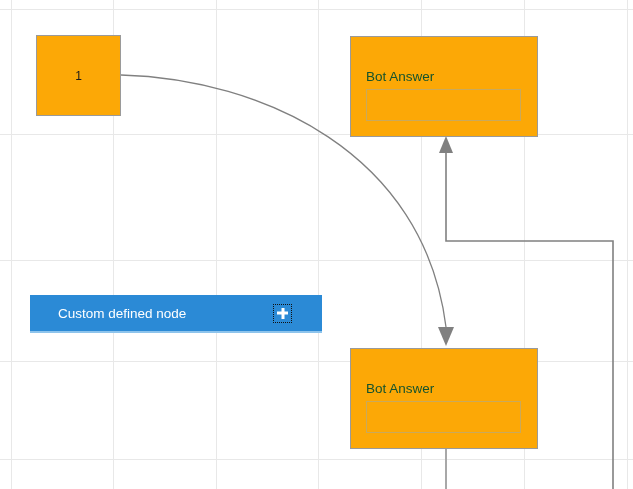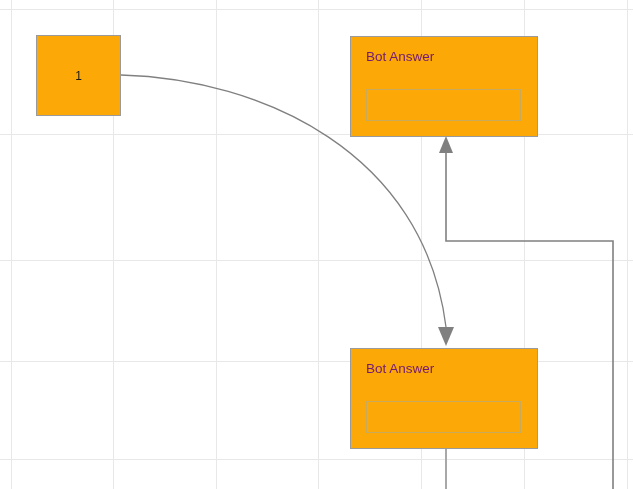--- a/index.html
+++ b/index.html
@@ -58,23 +58,23 @@
   .node-num {
     display: flex;
     align-items: center;
     justify-content: center;
     font-size: 12px;
     color: #1a1a1a;
   }
   .node-title {
     position: absolute;
     left: 15px;
-    top: 12px;
+    top: 32px;
     font-size: 13.5px;
-    color: #701a75;
+    color: #14532d;
     white-space: nowrap;
   }
   .node-slot {
     position: absolute;
     left: 15px;
     right: 16px;
     top: 52px;
     height: 32px;
     box-sizing: border-box;
     border: 1px solid #c9a95c;
@@ -169,14 +169,18 @@
   <div class="node" style="left:350px; top:36px; width:188px; height:101px;">
     <div class="node-title">Bot Answer</div>
     <div class="node-slot"></div>
   </div>
 
   <div class="node" style="left:350px; top:348px; width:188px; height:101px;">
     <div class="node-title">Bot Answer</div>
     <div class="node-slot"></div>
   </div>
 
+  <div class="palette-btn">
+    <span class="palette-label">Custom defined node</span>
+    <span class="palette-add"></span>
+  </div>
 
 </div>
 
 </body></html>

